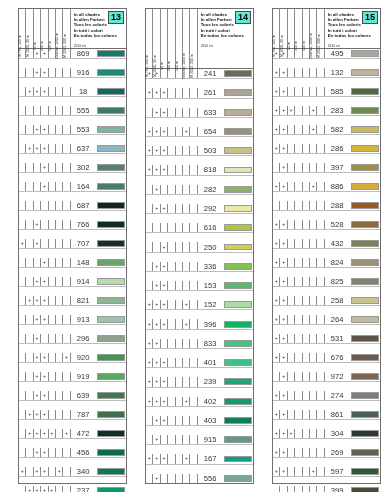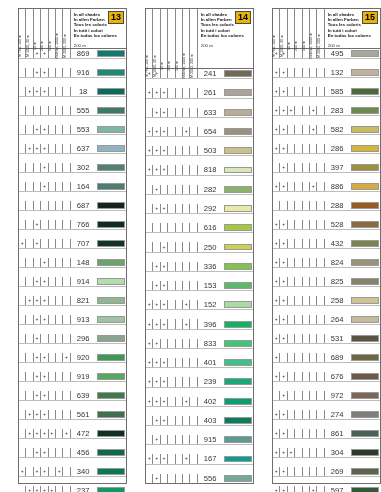--- a/index.html
+++ b/index.html
@@ -12,21 +12,21 @@
 
   
   .head{position:relative;height:60px;box-sizing:border-box;border-bottom:1px solid #6e6e6e;display:flex;}
   .head-ticks{display:flex;height:100%;}
   .tickcol{width:7.4px;box-sizing:border-box;border-right:1px solid #8a8a8a;position:relative;height:100%;}
   .tickcol:first-child{border-left:none;}
   .vlabel{position:absolute;bottom:2px;left:50%;transform:translateX(-50%) rotate(-90deg);transform-origin:center bottom;white-space:nowrap;font-size:3.6px;line-height:4px;color:#2a2a2a;letter-spacing:0px;}
   .head-text{flex:1;position:relative;padding:3px 2px 0 3px;box-sizing:border-box;}
   .head-text .ln{font-size:4.4px;line-height:5.2px;font-weight:bold;color:#111;white-space:nowrap;}
   .head-text .ln.small{font-weight:normal;font-size:4.4px;color:#333;margin-top:5px;}
-  .badge{position:absolute;top:2px;right:2px;box-sizing:border-box;border:1px solid #4a4a4a;padding:0px 2px;font-size:9px;line-height:11px;font-weight:bold;color:#000;background:#eab308;}
+  .badge{position:absolute;top:2px;right:2px;box-sizing:border-box;border:1px solid #4a4a4a;padding:0px 2px;font-size:9px;line-height:11px;font-weight:bold;color:#000;background:#5eead4;}
 
   
   .rows{flex:1;display:flex;flex-direction:column;gap:9px;}
   .row{flex:1;display:flex;box-sizing:border-box;border-bottom:1px solid #bdbdbd;min-height:0;}
   .row:last-child{border-bottom:none;}
   .row .cell{width:7.4px;box-sizing:border-box;border-right:1px solid #8a8a8a;display:flex;align-items:center;justify-content:center;font-size:5px;line-height:5px;color:#333;}
   .num{flex:1;display:flex;align-items:center;justify-content:center;font-size:7.6px;color:#333;box-sizing:border-box;padding-right:1px;}
   .sw{width:28px;box-sizing:border-box;margin:1.2px 1.5px 1.2px 0;border:0.5px solid #9a9a9a;}
 </style>
 </head>
@@ -279,21 +279,21 @@
           <div class="sw" style="background: rgb(63, 122, 78);"></div>
         </div>
         <div class="row">
           <div class="cell"></div>
           <div class="cell">+</div>
           <div class="cell">+</div>
           <div class="cell">+</div>
           <div class="cell"></div>
           <div class="cell"></div>
           <div class="cell"></div>
-          <div class="num">561</div>
+          <div class="num">787</div>
           <div class="sw" style="background: rgb(65, 112, 79);"></div>
         </div>
         <div class="row">
           <div class="cell"></div>
           <div class="cell">+</div>
           <div class="cell">+</div>
           <div class="cell">+</div>
           <div class="cell">+</div>
           <div class="cell"></div>
           <div class="cell">+</div>
@@ -833,31 +833,20 @@
           <div class="cell"></div>
           <div class="cell"></div>
           <div class="cell"></div>
           <div class="cell"></div>
           <div class="cell"></div>
           <div class="num">531</div>
           <div class="sw" style="background: rgb(90, 83, 70);"></div>
         </div>
         <div class="row">
           <div class="cell">+</div>
-          <div class="cell"></div>
-          <div class="cell"></div>
-          <div class="cell"></div>
-          <div class="cell"></div>
-          <div class="cell"></div>
-          <div class="cell"></div>
-          <div class="num">689</div>
-          <div class="sw" style="background: rgb(110, 101, 66);"></div>
-        </div>
-        <div class="row">
-          <div class="cell">+</div>
           <div class="cell">+</div>
           <div class="cell"></div>
           <div class="cell"></div>
           <div class="cell"></div>
           <div class="cell"></div>
           <div class="cell"></div>
           <div class="num">676</div>
           <div class="sw" style="background: rgb(107, 90, 73);"></div>
         </div>
         <div class="row">

